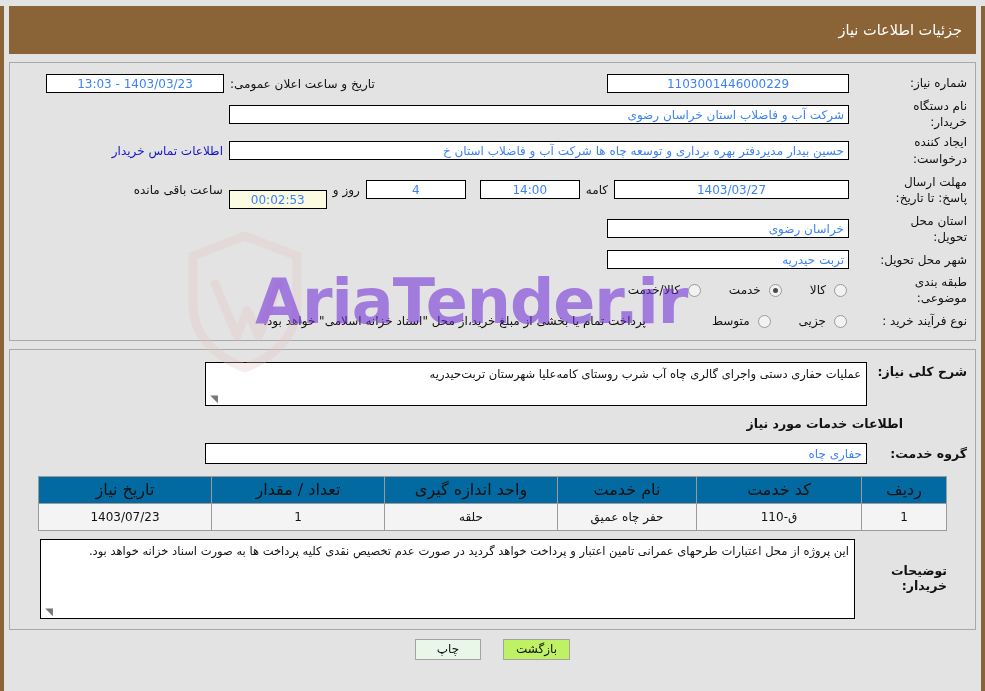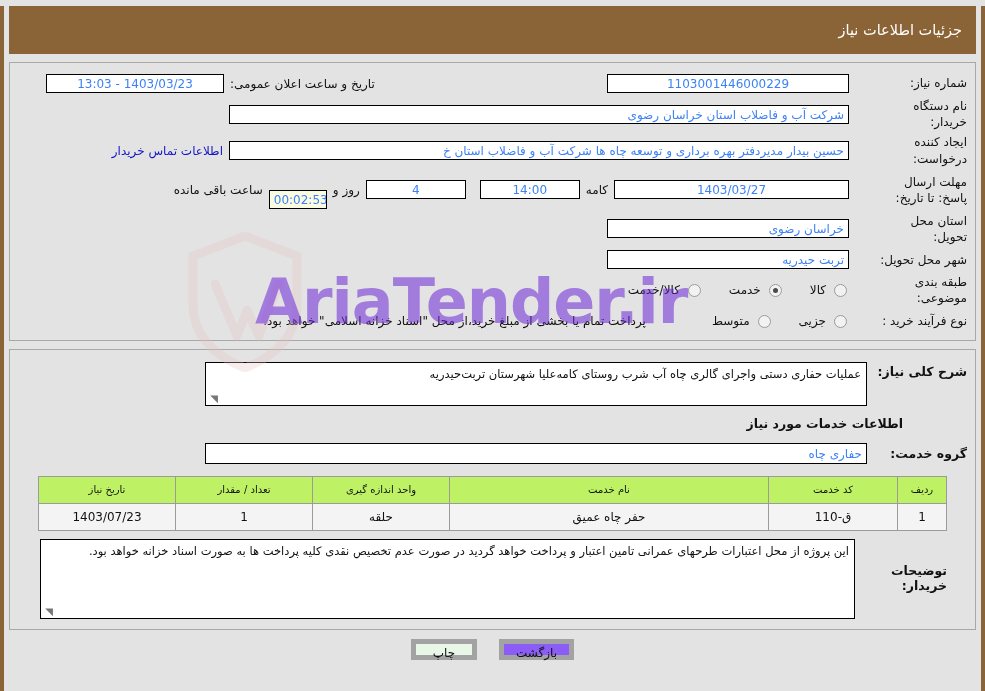--- a/index.html
+++ b/index.html
@@ -139,21 +139,21 @@
     font-size: 12px;
     white-space: nowrap;
     padding-right: 6px;
     cursor: pointer;
   }
 
   .w-pubdate { width: 178px; }
   .w-hour { width: 100px; }
   .w-days { width: 100px; }
   .w-count {
-    width: 58px;
+    width: 98px;
     background: #fbfbe2;
     text-align: center;
     direction: ltr;
     margin-top: 19px;
   }
 
   
   .radio {
     display: inline-block;
     width: 13px;
@@ -247,27 +247,27 @@
   .w-group { width: 662px; height: 21px; line-height: 21px; }
 
   
   table.items {
     border-collapse: collapse;
     width: 909px;
     margin: 0 auto 8px auto;
     font-size: 12px;
   }
   table.items th {
-    background: #bef264;
+    background: #0369a1;
     border: 1px solid #9b9b9b;
     height: 26px;
     font-weight: normal;
     color: #111;
-    font-size: 10px;
-    padding: 0 4px;
+    font-size: 16px;
+    padding: 0 22px;
   }
   table.items td {
     background: #f4f4f4;
     border: 1px solid #9b9b9b;
     height: 26px;
     text-align: center;
     color: #111;
     padding: 0 4px;
   }
   td.ltr { direction: ltr; }
@@ -291,34 +291,34 @@
   .ta-buyer { width: 815px; height: 80px; }
 
   
   .footer {
     margin-top: 9px;
     display: flex;
     justify-content: center;
     gap: 22px;
   }
   .btn {
-    border: 5px solid #a3a3a3;
+    border: 1px solid #a3a3a3;
     height: 21px;
     min-width: 66px;
     font-family: "DejaVu Sans", "Liberation Sans", sans-serif;
     font-size: 12px;
     color: #111;
     cursor: pointer;
     padding: 0 12px;
     line-height: 19px;
     text-align: center;
     box-sizing: border-box;
   }
   .btn-print { background: #e8f7e8; }
-  .btn-back  { background: #8b5cf6; }
+  .btn-back  { background: #bef264; }
 </style>
 </head>
 <body>
 
 <div class="watermark">
   <svg class="wm-shield" viewBox="0 0 120 140">
     <path d="M60 4 L112 24 L112 72 C112 104 90 124 60 136 C30 124 8 104 8 72 L8 24 Z" fill="none" stroke="#e8c4c4" stroke-width="9"></path>
     <path d="M30 52 L52 104 L62 78 L74 104 L94 52" fill="none" stroke="#e8c4c4" stroke-width="9" stroke-linejoin="round" stroke-linecap="round"></path>
   </svg>
   <div class="wm-text">AriaTender.ir</div>

